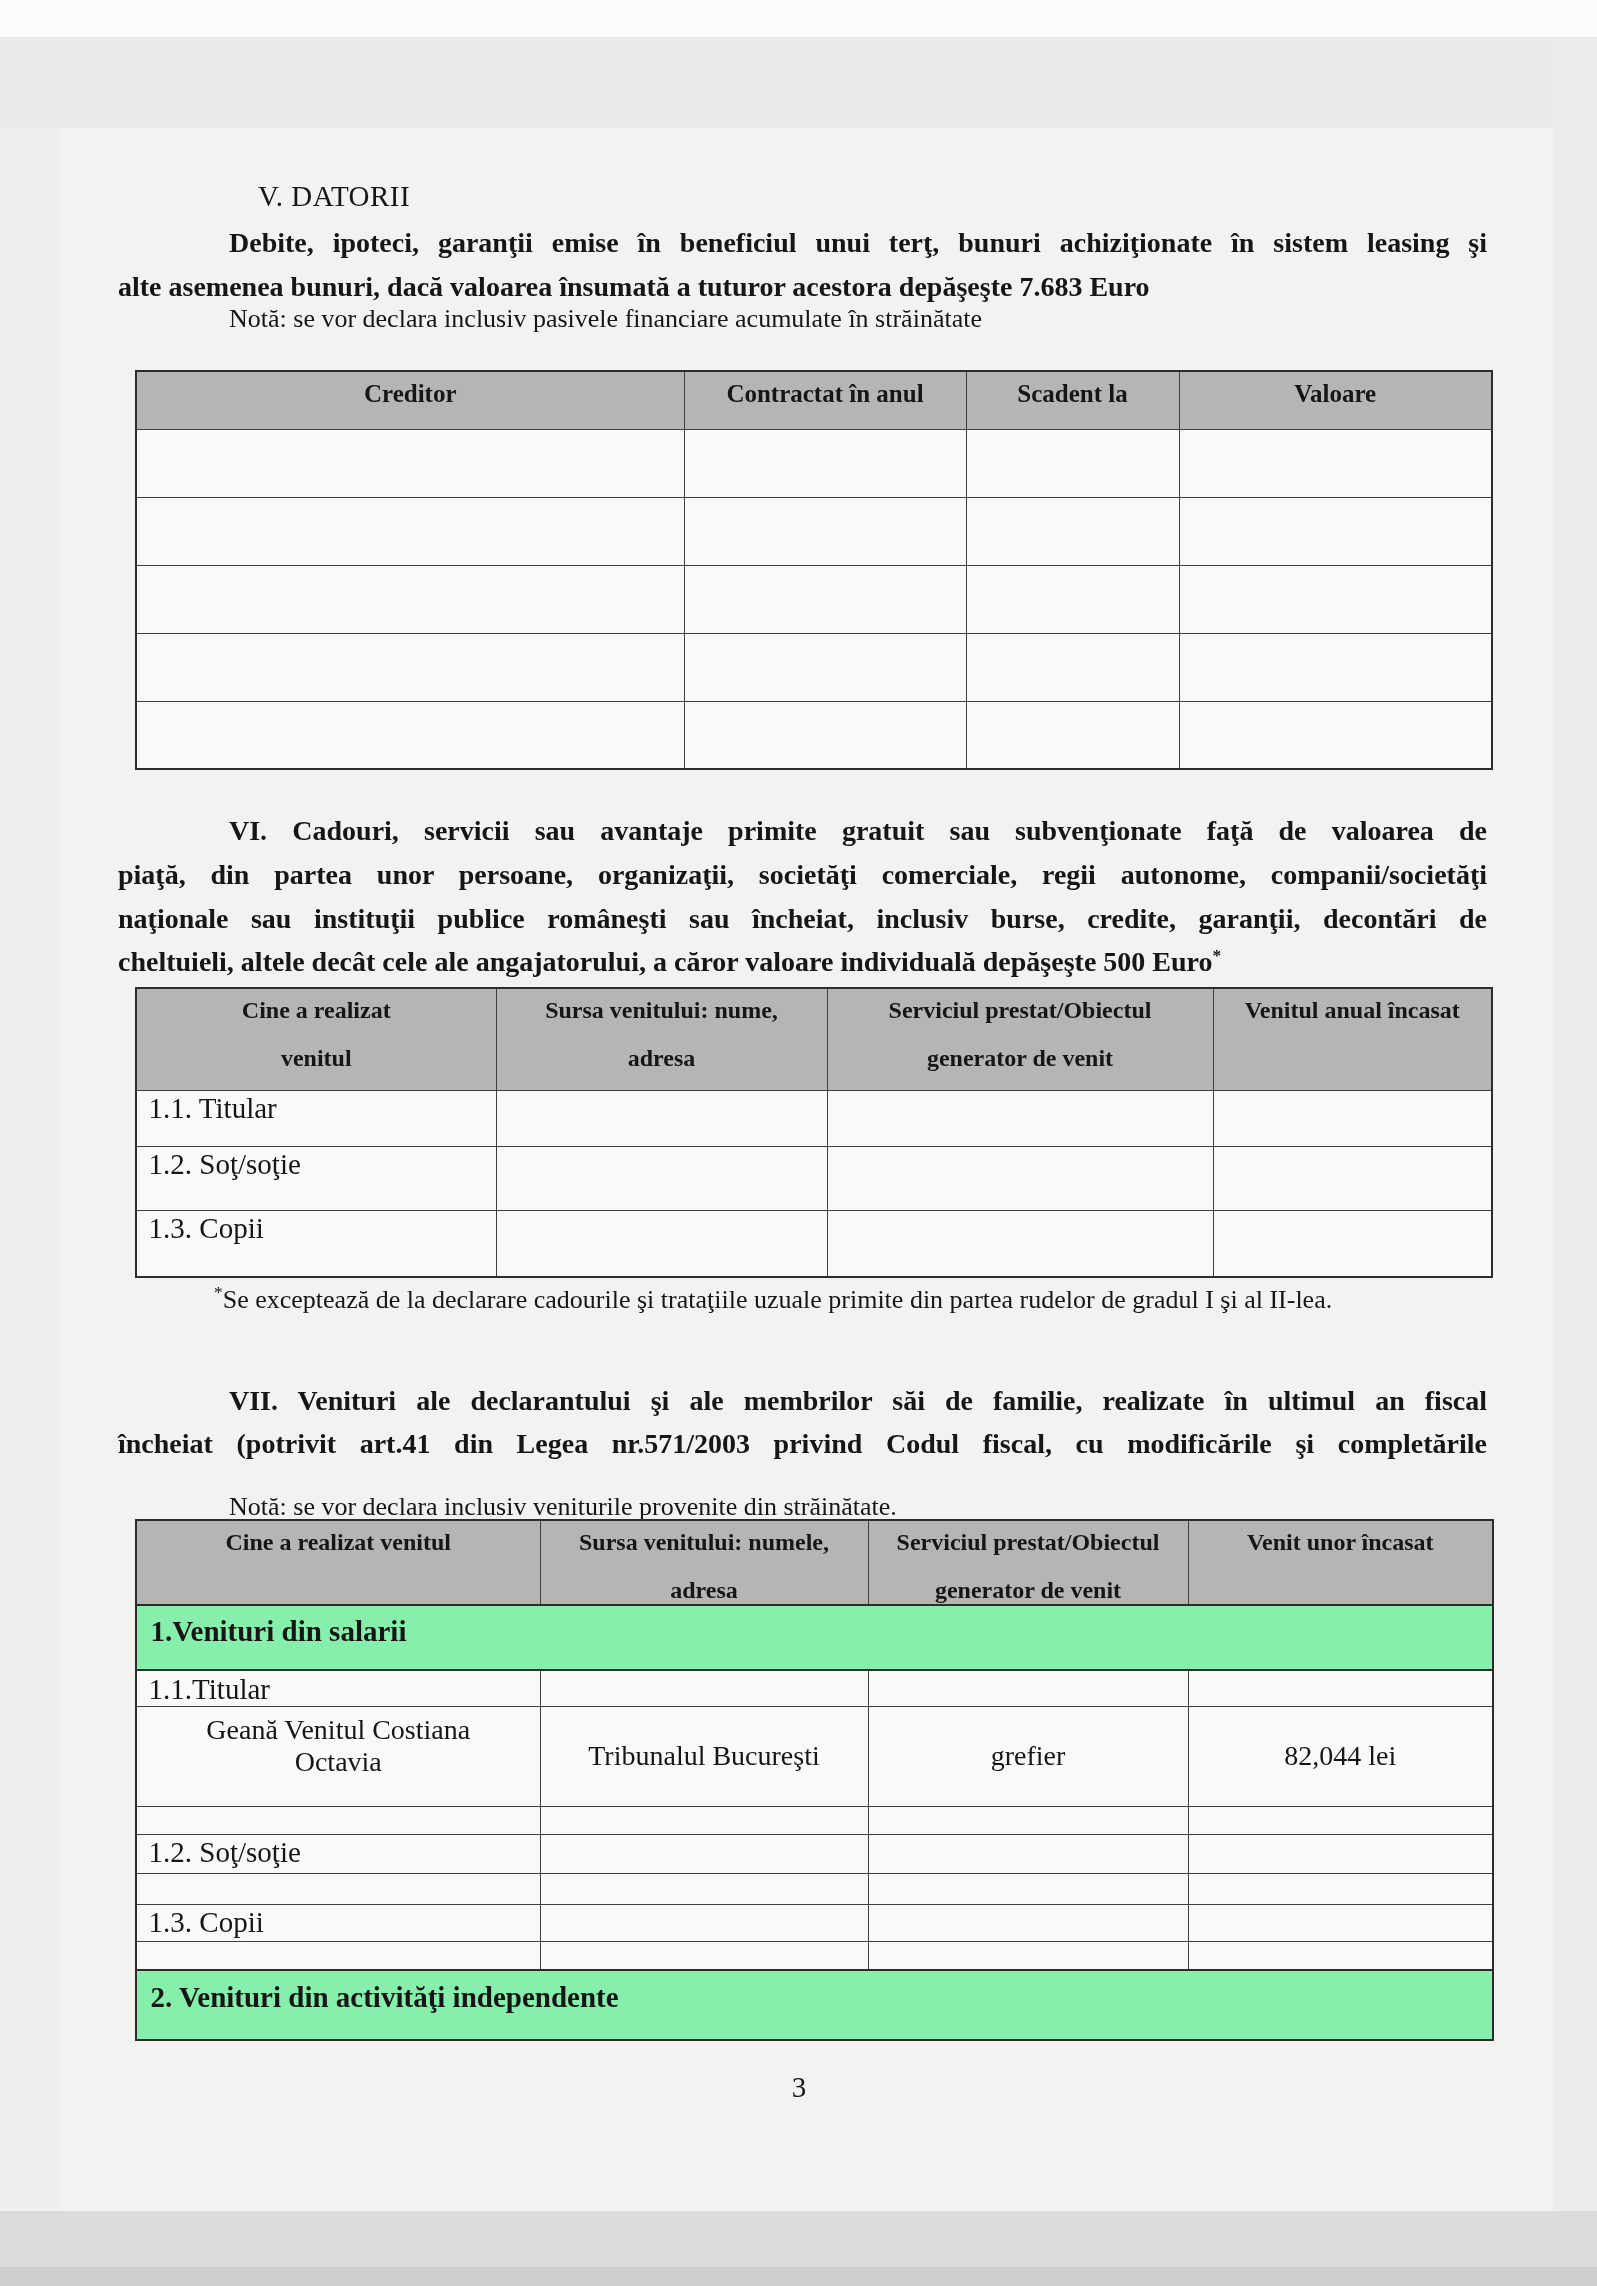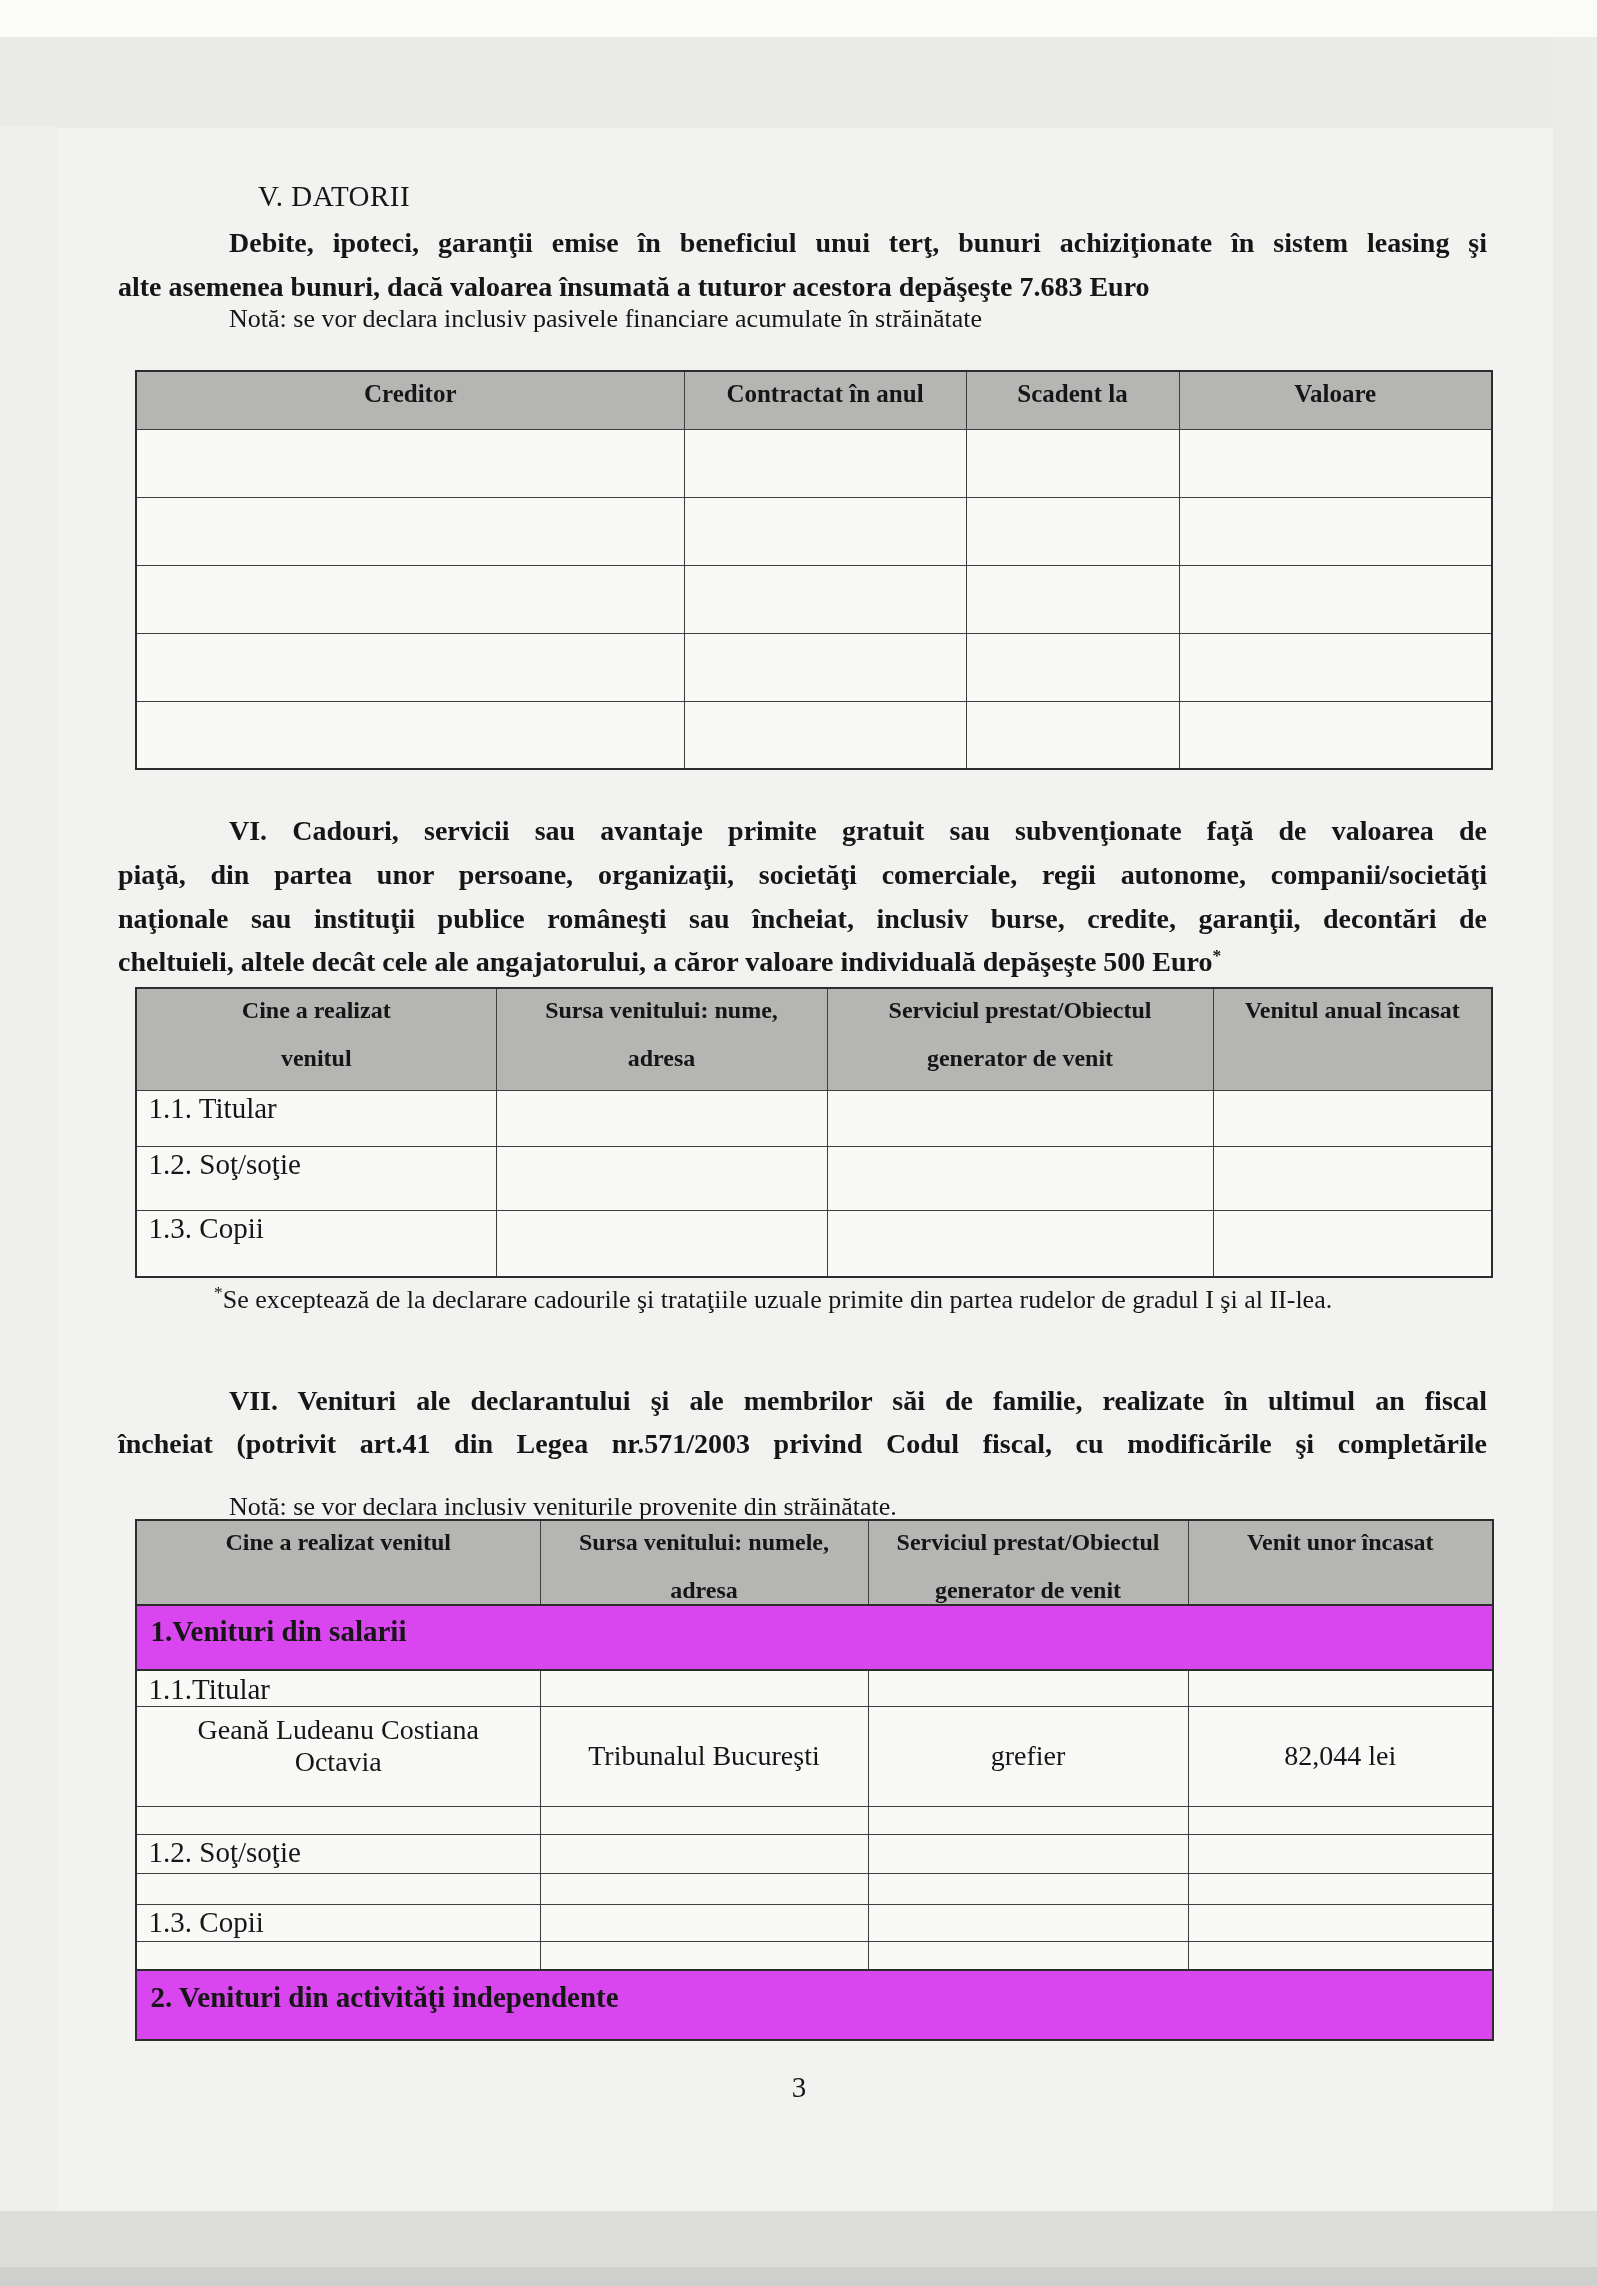--- a/index.html
+++ b/index.html
@@ -16,21 +16,21 @@
   .pline.last{text-align:left;text-align-last:left;}
   .nota{font-weight:normal;font-size:26px;}
   .fnote{font-weight:normal;font-size:26px;}
   sup{font-size:17.4px;}
   table.tbl{position:absolute;border-collapse:collapse;table-layout:fixed;border:2.9px solid #2c2c2c;}
   .tbl td{border:1.9px solid #3e3e3e;background:#f9f9f7;padding:0;overflow:hidden;}
   .tbl td.hdr{background:#b5b5b3;font-weight:bold;text-align:center;vertical-align:top;padding-top:7.7px;font-size:24px;}
   .tbl td.hdr1{background:#b5b5b3;font-weight:bold;text-align:center;vertical-align:top;padding-top:7.7px;font-size:25px;}
   .hdr .hl2{margin-top:21px;}
   .tbl td.lbl{font-size:29px;text-align:left;vertical-align:top;padding:1.9px 0 0 11.6px;margin-left:19px;}
-  .tbl td.band{background:#d946ef;font-weight:bold;font-size:29px;text-align:left;vertical-align:top;padding:9.7px 0 0 13.5px;border-top:2.9px solid #2c2c2c;border-bottom:2.9px solid #2c2c2c;margin-left:40px;}
+  .tbl td.band{background:#86efac;font-weight:bold;font-size:29px;text-align:left;vertical-align:top;padding:9.7px 0 0 13.5px;border-top:2.9px solid #2c2c2c;border-bottom:2.9px solid #2c2c2c;margin-left:40px;}
   .tbl td.ctr{font-size:28px;text-align:center;vertical-align:middle;}
   .tbl td.nametd{font-size:28px;text-align:center;vertical-align:top;padding-top:7.7px;}
   .pagenum{position:absolute;left:0;width:1598px;text-align:center;font-size:29px;}
 </style>
 </head>
 <body>
 
 <div class="page">
 
   <div class="artifact" style="left:0;top:0;width:1598px;height:37px;background:#fbfbfa;"></div>
@@ -177,21 +177,21 @@
       <td class="band" colspan="4">1.Venituri din salarii</td>
     </tr>
     <tr style="height:35px;">
       <td class="lbl">1.1.Titular</td>
       <td></td>
           <td></td>
           <td></td>
     </tr>
     <tr style="height:100px;">
       <td class="nametd">
-            <div>Geană Ludeanu Costiana</div>
+            <div>Geană Venitul Costiana</div>
             <div>Octavia</div>
           </td>
       <td class="ctr">Tribunalul Bucureşti</td>
       <td class="ctr">grefier</td>
       <td class="ctr">82,044 lei</td>
     </tr>
     <tr style="height:28px;">
           <td></td>
           <td></td>
           <td></td>

